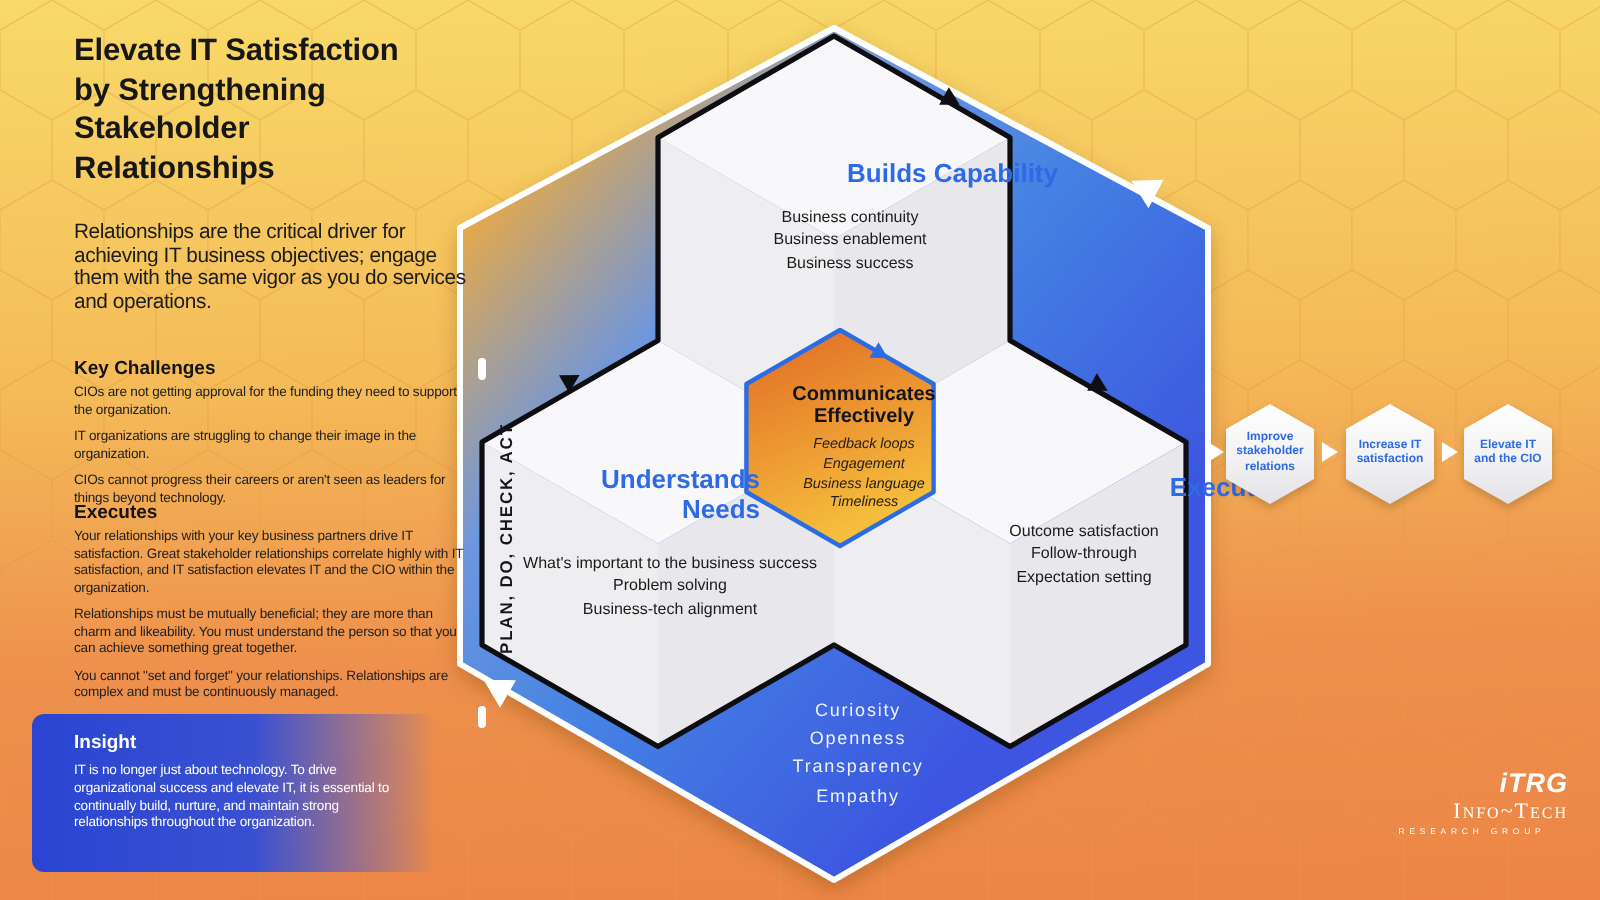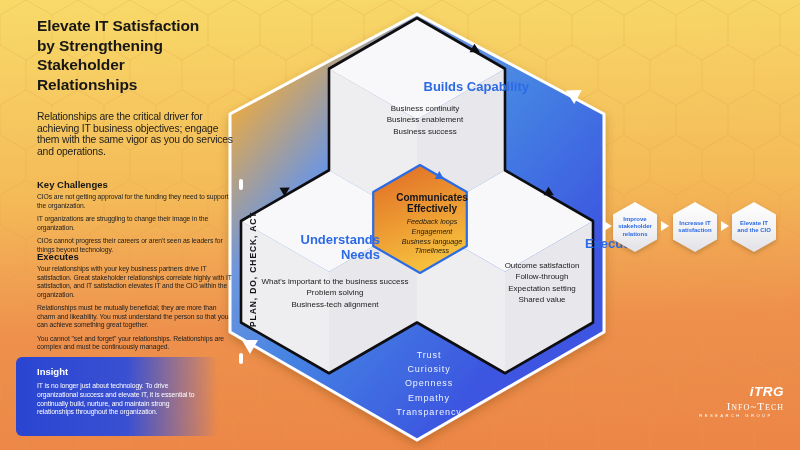--- a/index.html
+++ b/index.html
@@ -158,37 +158,35 @@
     <div>What's important to the business success</div>
     <div>Problem solving</div>
     <div>Business-tech alignment</div>
   </div>
 
   <div class="ov hex-head" style="left:430px;top:236px;width:200px;">Executes</div>
   <div class="ov hex-list" style="left:430px;top:260px;width:200px;">
     <div>Outcome satisfaction</div>
     <div>Follow-through</div>
     <div>Expectation setting</div>
-    <div>Shared value</div>
   </div>
 
   <div class="ov center-head" style="left:375px;top:192px;width:90px;">Communicates Effectively</div>
   <div class="ov center-list" style="left:365px;top:217px;width:110px;">
     <div>Feedback loops</div>
     <div>Engagement</div>
     <div>Business language</div>
     <div>Timeliness</div>
   </div>
 
   <div class="ov values-list" style="left:347px;top:348px;width:140px;">
-    <div>Trust</div>
     <div>Curiosity</div>
     <div>Openness</div>
+    <div>Transparency</div>
     <div>Empathy</div>
-    <div>Transparency</div>
   </div>
 
   <span class="flow-arrow" style="left:604px;top:221px;"></span>
   <div class="flow-hex-wrap" style="left:613px;top:202px;">
     <div class="flow-hex">Improve stakeholder relations</div>
   </div>
   <span class="flow-arrow" style="left:661px;top:221px;"></span>
   <div class="flow-hex-wrap" style="left:673px;top:202px;">
     <div class="flow-hex">Increase IT satisfaction</div>
   </div>

